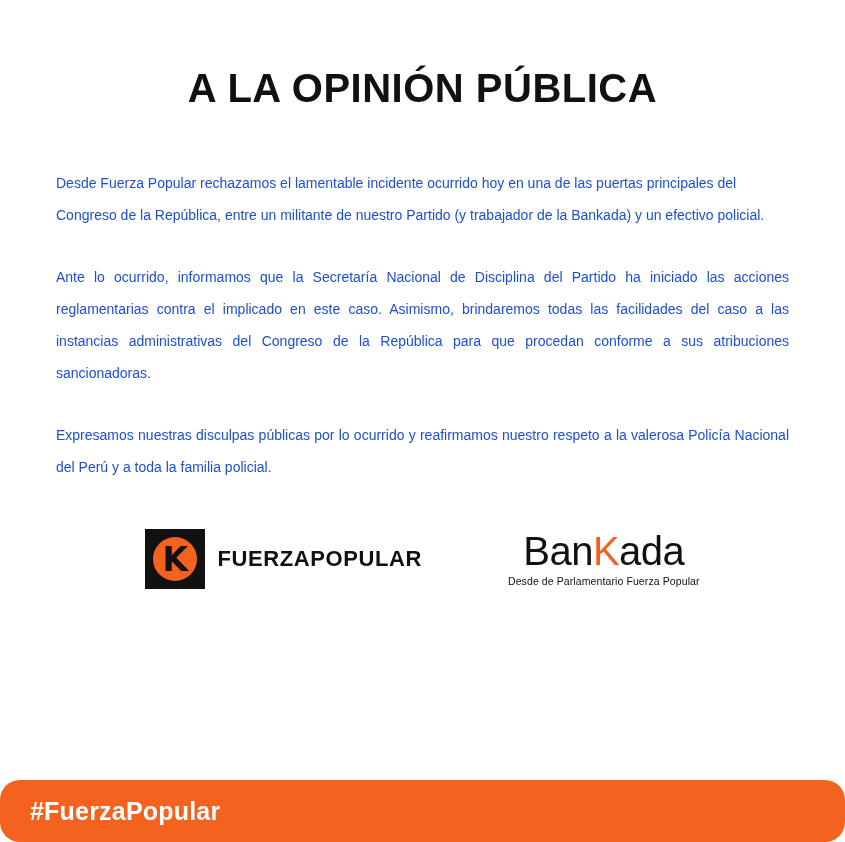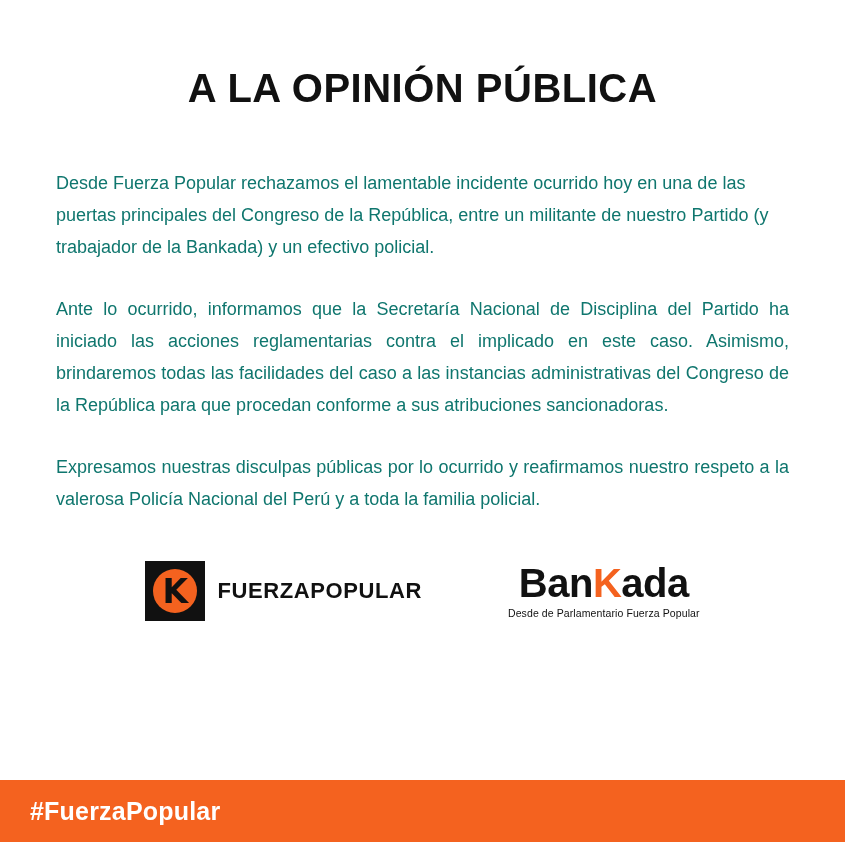--- a/index.html
+++ b/index.html
@@ -32,24 +32,24 @@
     font-size: 40px;
     font-weight: bold;
     letter-spacing: 0.5px;
     margin: 14px 0 0 0;
     color: #111111;
   }
   .body-text {
     margin-top: 56px;
   }
   .para {
-    font-size: 18px;
+    font-size: 14px;
     line-height: 32px;
     margin: 0 0 30px 0;
-    color: #0f766e;
+    color: #1d4ed8;
   }
   .para.justify {
     text-align: justify;
     text-justify: inter-word;
   }
   .para:last-child {
     margin-bottom: 0;
   }
   
   .logos {
@@ -100,21 +100,21 @@
     font-weight: bold;
     letter-spacing: 0.6px;
     color: #111111;
   }
   .bankada {
     text-align: center;
     line-height: 1;
   }
   .bankada-word {
     font-size: 40px;
-    font-weight: bold;
+    font-weight: normal;
     color: #111111;
     letter-spacing: -0.5px;
   }
   .bankada-word .hl {
     color: #f4621f;
   }
   .bankada-sub {
     font-size: 10.5px;
     color: #111111;
     margin-top: 5px;
@@ -123,20 +123,21 @@
   
   .footer {
     flex: 0 0 auto;
     height: 62px;
     background: #f4621f;
     display: flex;
     align-items: center;
     justify-content: space-between;
     padding: 0 30px;
     box-sizing: border-box;
+    border-radius: 20px;
   }
   .footer span {
     color: #ffffff;
     font-size: 25px;
     font-weight: bold;
     letter-spacing: 0.2px;
   }
 </style>
 </head>
 <body>

